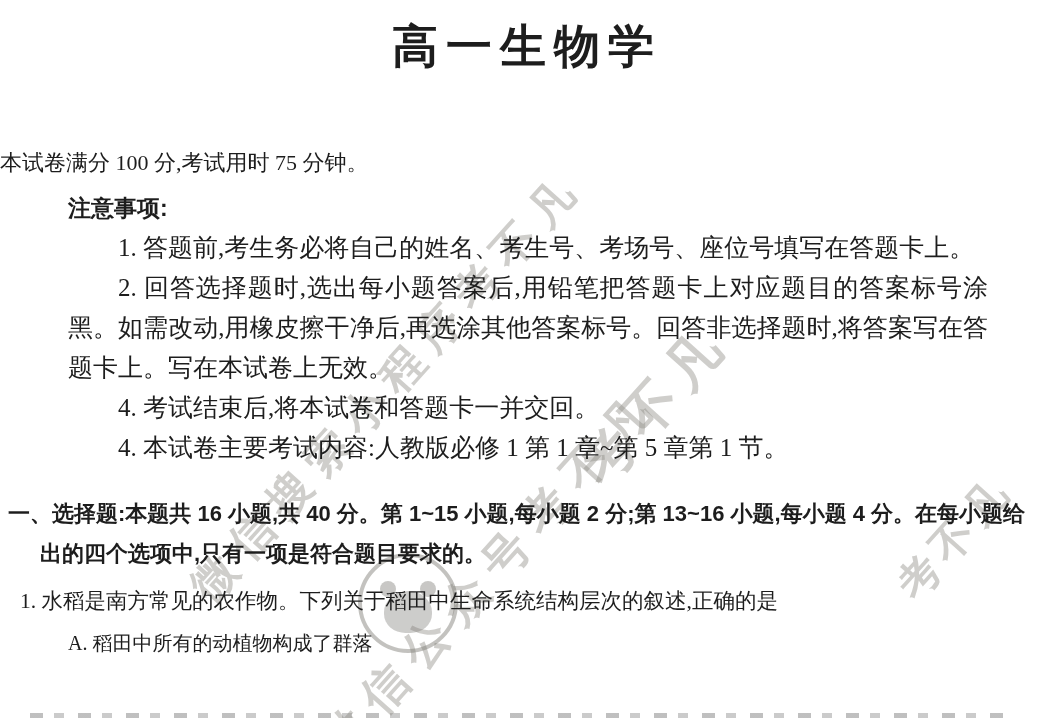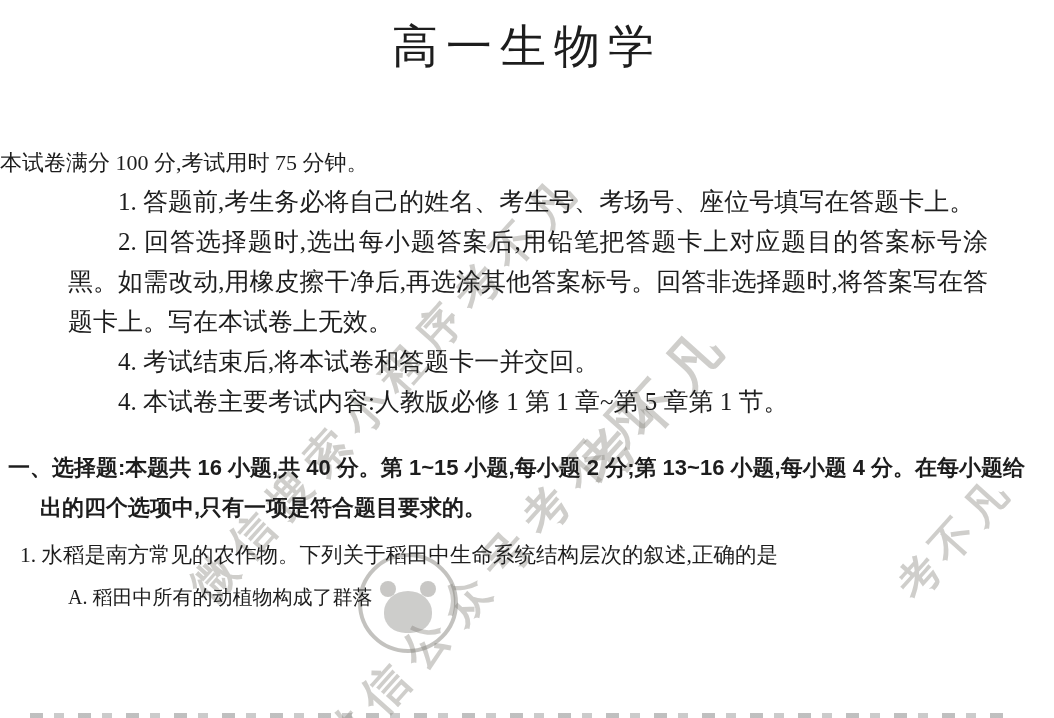--- a/index.html
+++ b/index.html
@@ -9,21 +9,21 @@
     color:#1d1d1d;
     font-family:"Liberation Serif","DejaVu Serif",serif;
     overflow:hidden;
     position:relative;
   }
   .page{position:absolute;inset:0;}
 
   .title{
     text-align:center;
     font-family:"Liberation Sans","DejaVu Sans",sans-serif;
-    font-weight:400;
+    font-weight:700;
     font-size:46px;
     letter-spacing:8px;
     margin:16px 0 0 0;
     line-height:60px;
   }
   .subtitle{
     text-align:left;
     font-size:22px;
     margin-top:72px;
     line-height:30px;
@@ -141,20 +141,21 @@
     <div class="ear-r"></div>
     <div class="blob"></div>
   </div>
 
   <div class="content">
 
     <h1 class="title">高一生物学</h1>
 
     <div class="subtitle">本试卷满分 100 分,考试用时 75 分钟。</div>
 
+    <div class="notice-heading">注意事项:</div>
 
     <div class="notice">
       <p>1. 答题前,考生务必将自己的姓名、考生号、考场号、座位号填写在答题卡上。</p>
       <p>2. 回答选择题时,选出每小题答案后,用铅笔把答题卡上对应题目的答案标号涂黑。如需改动,用橡皮擦干净后,再选涂其他答案标号。回答非选择题时,将答案写在答题卡上。写在本试卷上无效。</p>
       <p>4. 考试结束后,将本试卷和答题卡一并交回。</p>
       <p>4. 本试卷主要考试内容:人教版必修 1 第 1 章~第 5 章第 1 节。</p>
     </div>
 
     <div class="section-heading">一、选择题:本题共 16 小题,共 40 分。第 1~15 小题,每小题 2 分;第 13~16 小题,每小题 4 分。在每小题给出的四个选项中,只有一项是符合题目要求的。</div>
 

